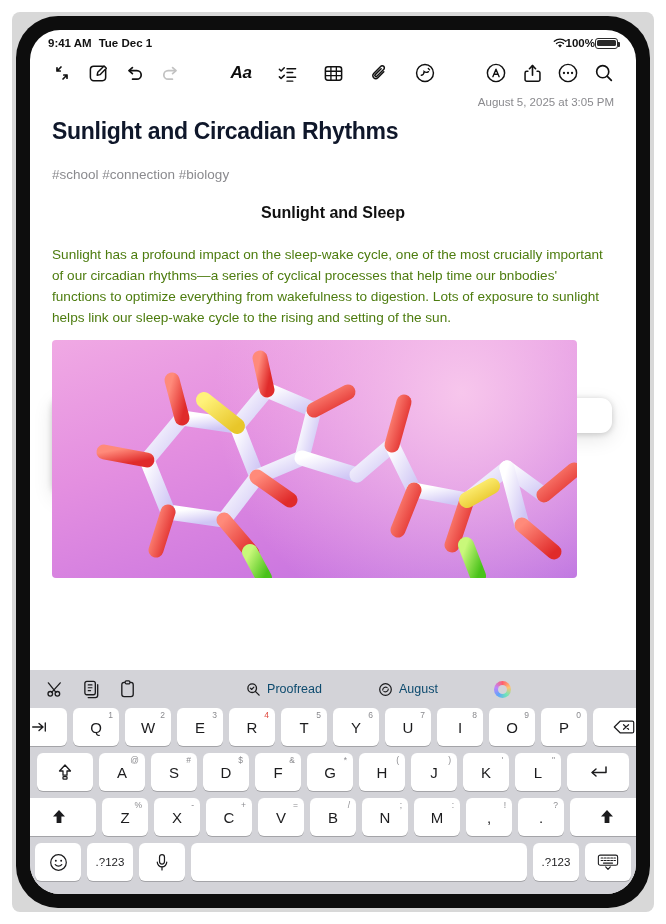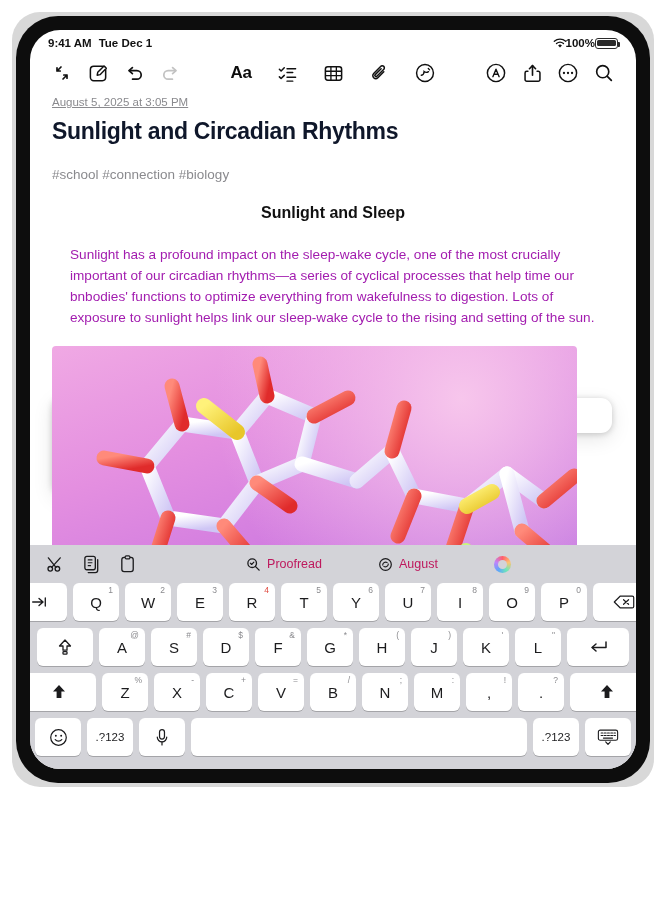--- a/index.html
+++ b/index.html
@@ -8,22 +8,22 @@
     width: 666px; height: 924px;
     background: #ffffff;
     font-family: "Liberation Sans", sans-serif;
     overflow: hidden;
   }
 
   
   .device {
     position: absolute;
     left: 12px; top: 12px;
-    width: 642px; height: 775px;
-    border-radius: 28px;
+    width: 642px; height: 900px;
+    border-radius: 8px;
     background: #d8d8d8;
     padding: 4px;
   }
   .device-inner {
     width: 100%; height: 100%;
     border-radius: 42px;
     background: #0d0d0d;
     padding: 14px;
   }
   .screen {
@@ -65,50 +65,49 @@
   }
   .tb-group { display:flex; align-items:center; }
   .tb-btn {
     width: 36px; height: 34px;
     display:flex; align-items:center; justify-content:center;
     color: #0d0d0d;
   }
   .tb-btn.dim { color: #c2c2c2; }
   .tb-center { margin: 0 auto; display:flex; align-items:center; gap: 10px; }
   .tb-right { display:flex; align-items:center; }
-  .aa-label { font-size: 17px; font-weight: 700; letter-spacing:-0.4px; }
+  .aa-label { font-size: 17px; font-weight: 700; letter-spacing:-0.4px;font-style:italic; }
 
   
   .note {
     padding: 0 22px;
     position: relative;
   }
   .note-date {
-    text-align:left;
+    text-align:right;
     font-size: 11.5px;
     color: #8a8a8e;
     margin: 2px 0 10px 0;
-    text-decoration: underline;
   }
   .note-title {
     font-size: 23px;
     font-weight: 700;
     color: #0f172a;
     letter-spacing: -0.3px;
     margin: 0 0 22px 0;
   }
   .tags { font-size: 13.5px; color: #8a8a8e; margin-bottom: 22px; }
   .note-h2 {
     font-size: 16px; font-weight: 700; color:#111;
     margin: 0 0 22px 0;
     text-align: center;
   }
   .para {
-    font-size: 13.6px; line-height: 21px; color:#a21caf;
-    margin: 18px;
+    font-size: 13.6px; line-height: 21px; color:#4d7c0f;
+    margin: 0;
   }
 
   
   .bubble {
     position: absolute;
     background: #ffffff;
     border-radius: 11px;
     box-shadow: 0 1px 6px rgba(0,0,0,.18), 0 6px 20px rgba(0,0,0,.10);
     font-size: 13.4px;
     line-height: 21px;
@@ -139,21 +138,21 @@
   }
   .kbd-top {
     height: 38px;
     display: flex; align-items: center;
     padding: 0 16px;
     gap: 0;
   }
   .kbd-top-left { display:flex; align-items:center; gap: 18px; }
   .kbd-tool {
     display:flex; align-items:center; gap:6px;
-    font-size: 12.5px; color: #be185d;
+    font-size: 12.5px; color: #0c4a6e;
   }
   .kbd-top-center { margin: 0 auto; display:flex; align-items:center; gap: 56px; }
   .sparkle-ring {
     width: 17px; height:17px; border-radius:50%;
     background: conic-gradient(#ff5f6d, #ffc371, #6ee7b7, #60a5fa, #c084fc, #ff5f6d);
     position: relative;
   }
   .sparkle-ring::after {
     content:""; position:absolute; inset:4px; border-radius:50%; background:#d3d3d8;
   }

